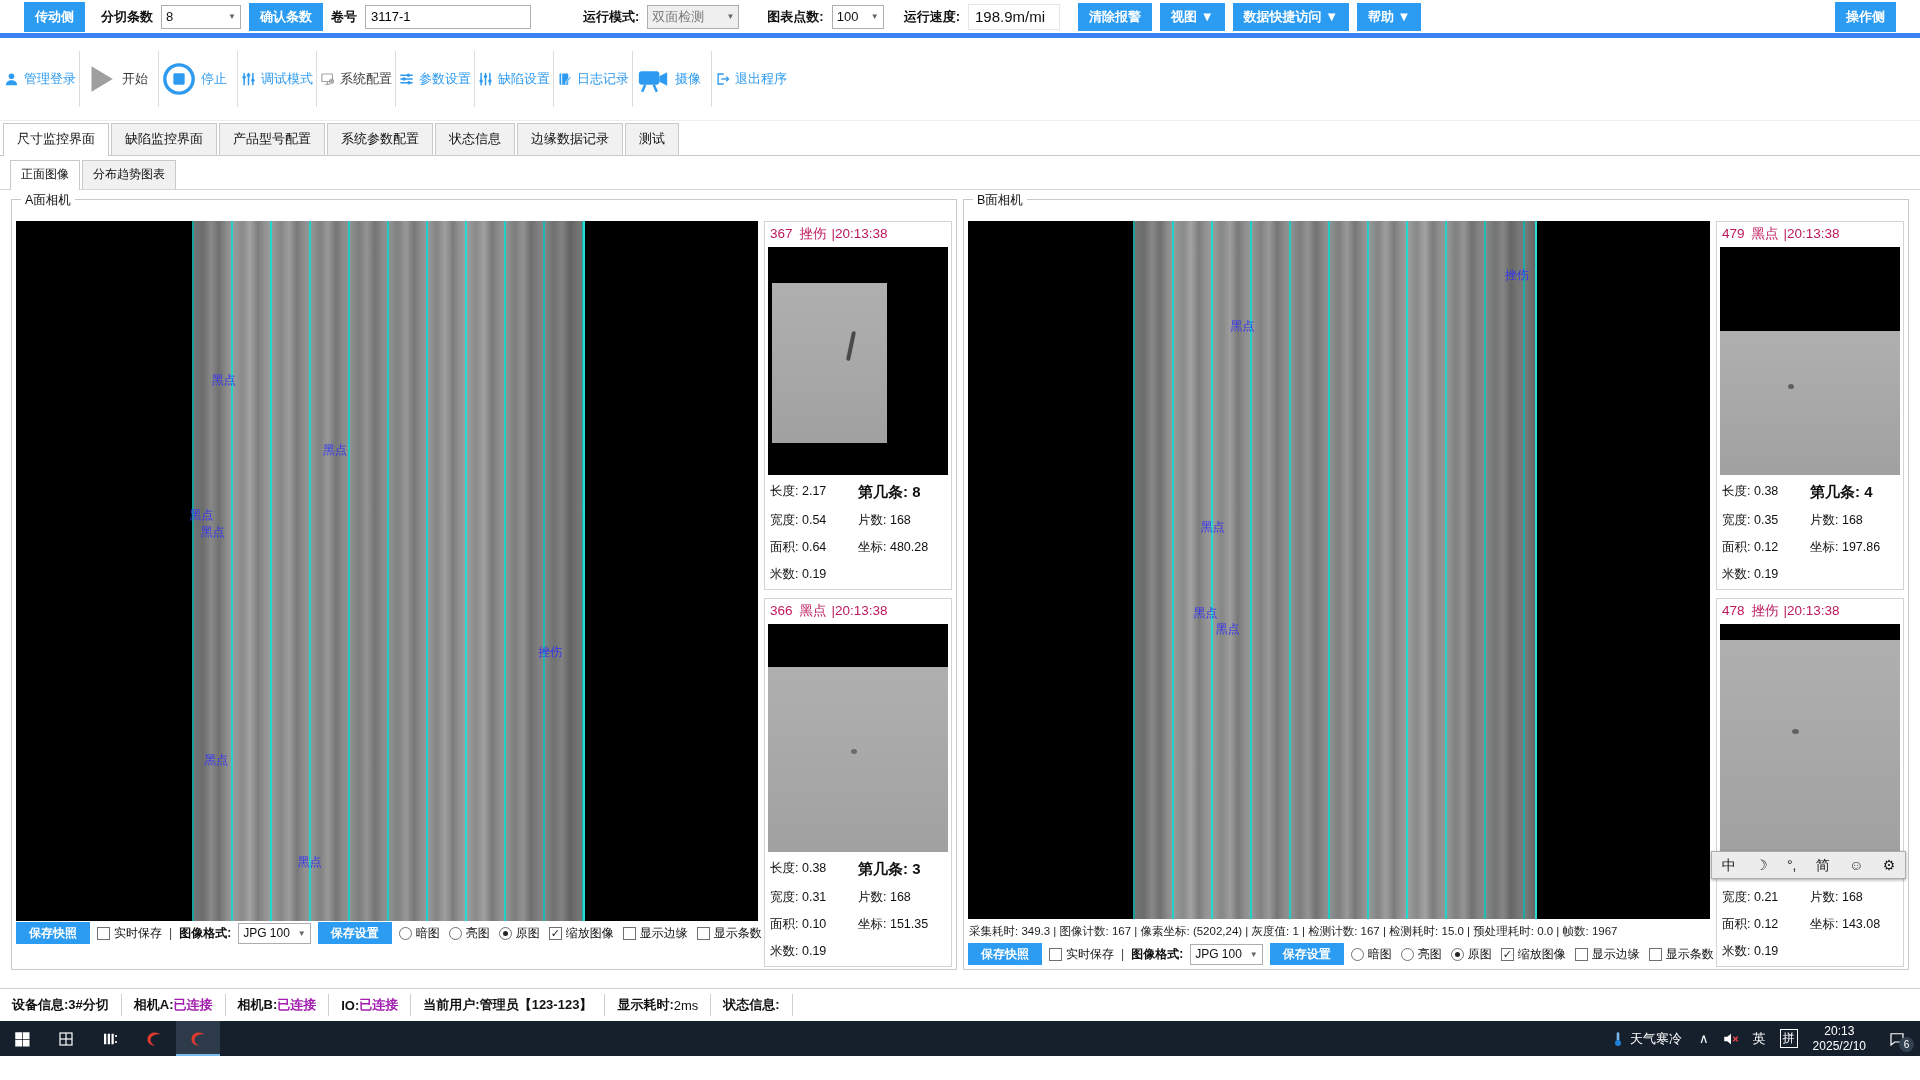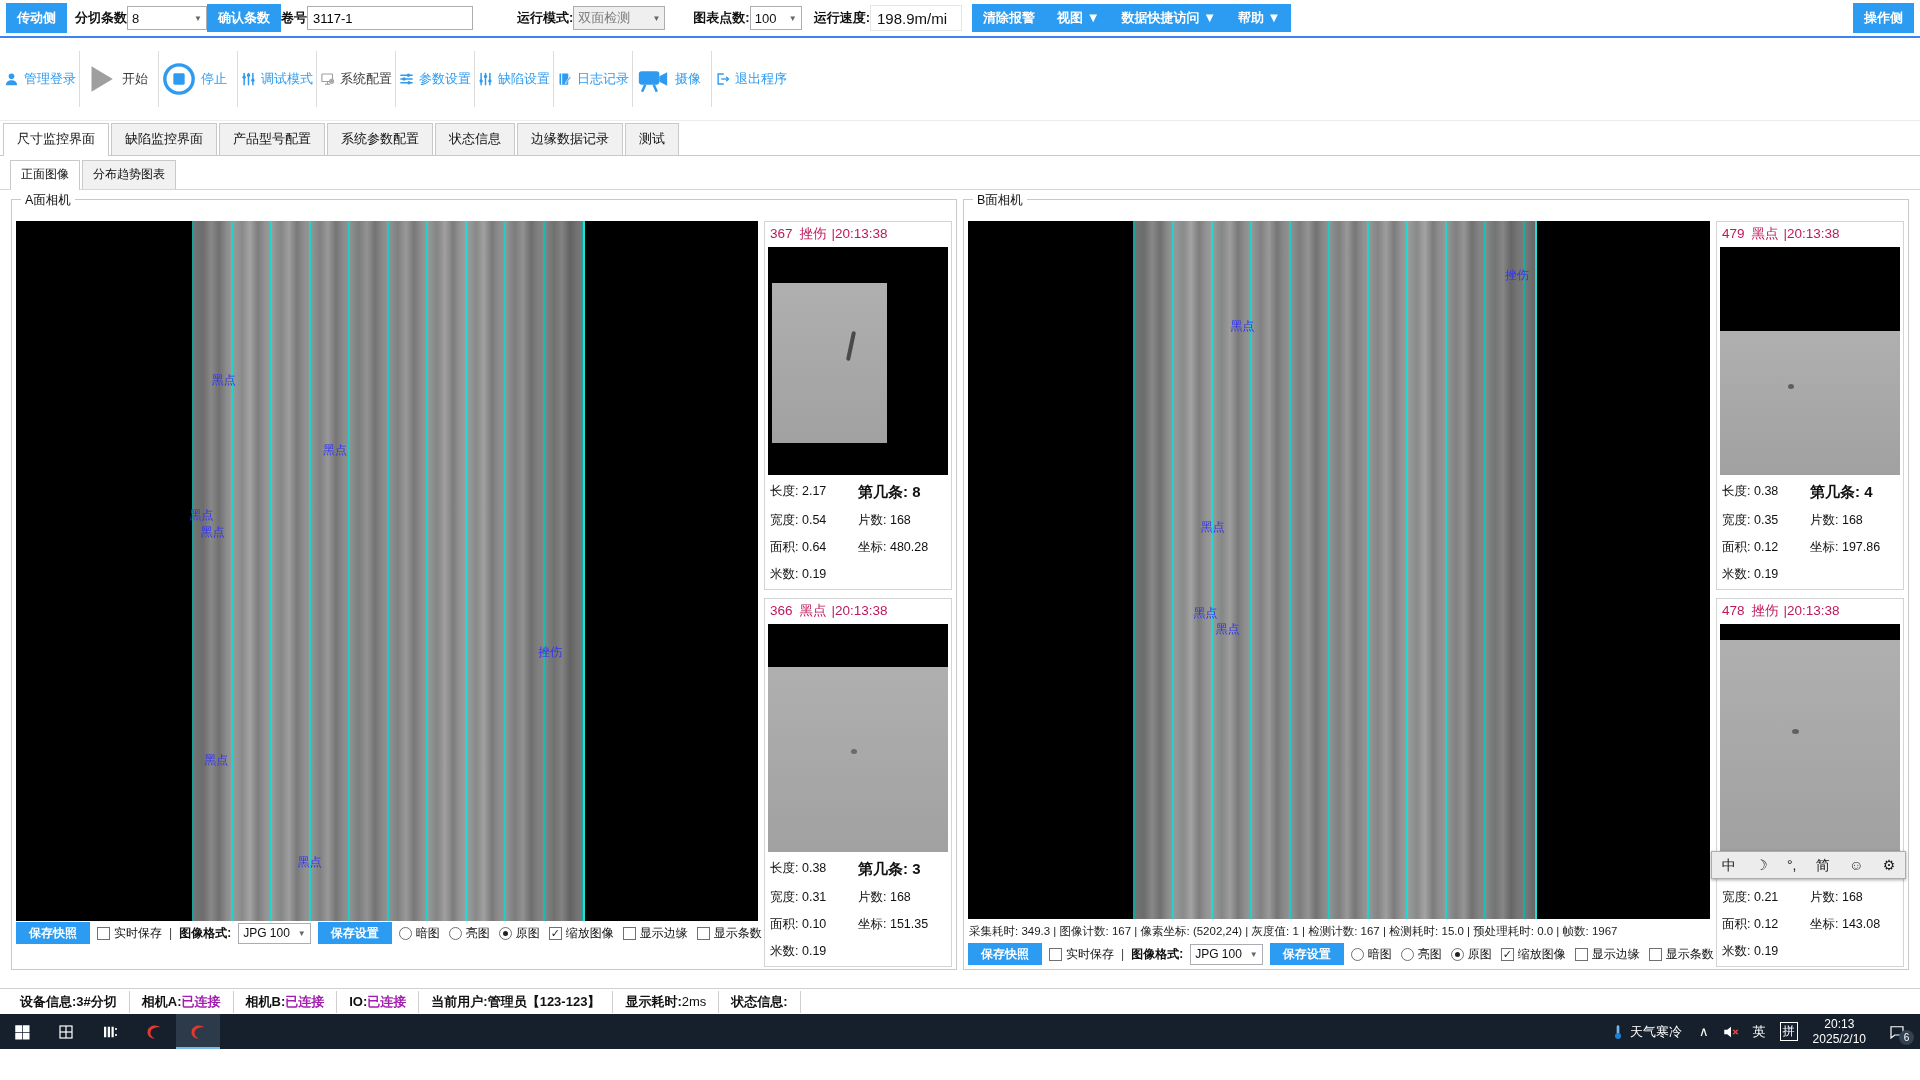--- a/index.html
+++ b/index.html
@@ -8,21 +8,21 @@
   .app { position:relative; width:1920px; height:1080px; overflow:hidden; background:#fff; }
 
   
   .titlebar { height:22px; display:flex; align-items:center; padding-left:8px; background:#fff; font-size:12px; }
   .titlebar .app-logo { width:14px; height:14px; margin-right:6px; display:inline-flex; }
   .win-controls { margin-left:auto; display:flex; height:22px; }
   .win-btn { width:46px; height:22px; display:flex; align-items:center; justify-content:center; font-size:13px; color:#333; }
   .win-btn.max span { width:9px; height:9px; border:1px solid #333; display:inline-block; }
 
   
-  .toolbar { height:38px; display:flex; align-items:center; gap:0; padding:0 6px; border-bottom:2px solid #3b82f6; background:#fff; }
+  .toolbar { height:38px; display:flex; align-items:center; gap:8px; padding:0 24px; border-bottom:5px solid #3b82f6; background:#fff; }
   .btn { background:#2b9cf2; color:#fff; border:none; height:28px; padding:0 11px; font-size:13px; font-weight:bold; font-family:inherit; cursor:pointer; white-space:nowrap; }
   .btn.tall { height:30px; }
   .lbl { font-weight:bold; font-size:13px; white-space:nowrap; }
   .combo { height:24px; border:1px solid #abadb3; background:#fff; display:inline-flex; align-items:center; justify-content:space-between; padding:0 4px; font-size:13px; }
   .combo .arr { font-size:8px; color:#666; margin-left:6px; }
   .combo.disabled { background:#efefef; color:#7a7a7a; }
   .tb-input { width:166px; height:24px; border:1px solid #abadb3; font-size:13px; padding:0 5px; font-family:inherit; }
   .speed-box { height:26px; min-width:92px; background:#fff; border:1px solid #e6e6e6; display:inline-flex; align-items:center; padding:0 6px; font-size:15px; }
   .spacer { flex:1; }
 
@@ -98,21 +98,21 @@
   .pipe { color:#444; }
   .lbl2 { font-weight:bold; }
   .mini-combo { height:21px; border:1px solid #abadb3; background:#fff; display:inline-flex; align-items:center; padding:0 4px; gap:8px; font-size:12px; }
   .mini-combo .arr { font-size:8px; color:#666; }
 
   
   .ime-bar { position:absolute; left:1711px; top:851px; width:195px; height:28px; background:#ececec; border:1px solid #adadad; box-shadow:0 1px 3px rgba(0,0,0,.35); display:flex; align-items:center; justify-content:space-around; font-size:14px; color:#1a1a1a; z-index:5; }
   .ime-item { cursor:pointer; line-height:1; }
 
   
-  .statusbar { height:26px; border-top:1px solid #d0d0d0; display:flex; align-items:center; background:#fff; font-size:13px;padding-left:8px; }
+  .statusbar { height:33px; border-top:1px solid #d0d0d0; display:flex; align-items:center; background:#fff; font-size:13px; }
   .seg { padding:0 12px; border-right:1px solid #cfcfcf; height:22px; display:inline-flex; align-items:center; }
   .seg-l { font-weight:bold; }
   .seg-v.green { color:#a21caf; font-weight:bold; }
   .seg-v.boldv { font-weight:bold; }
 
   
   .taskbar { height:35px; background:#16202c; display:flex; align-items:stretch; color:#fff; }
   .tb-left { display:flex; align-items:stretch; }
   .tb-icon { width:44px; display:flex; align-items:center; justify-content:center; cursor:pointer; position:relative; }
   .tb-icon svg { width:18px; height:18px; }
@@ -140,21 +140,21 @@
       <span class="arr">▼</span>
     </span>
     <button class="btn">确认条数</button>
     <span class="lbl">卷号</span>
     <input class="tb-input" value="3117-1" style="">
     <span class="lbl" style="margin-left:44px">运行模式:</span>
     <span class="combo disabled" style="width:92px">
       <span>双面检测</span>
       <span class="arr">▼</span>
     </span>
-    <span class="lbl" style="margin-left:28px">图表点数:</span>
+    <span class="lbl" style="margin-left:20px">图表点数:</span>
     <span class="combo" style="width:52px">
       <span>100</span>
       <span class="arr">▼</span>
     </span>
     <span class="lbl" style="margin-left:12px">运行速度:</span>
     <span class="speed-box">198.9m/mi</span>
     <button class="btn" style="margin-left:10px">清除报警</button>
     <button class="btn">视图 ▼</button>
     <button class="btn">数据快捷访问 ▼</button>
     <button class="btn">帮助 ▼</button>

